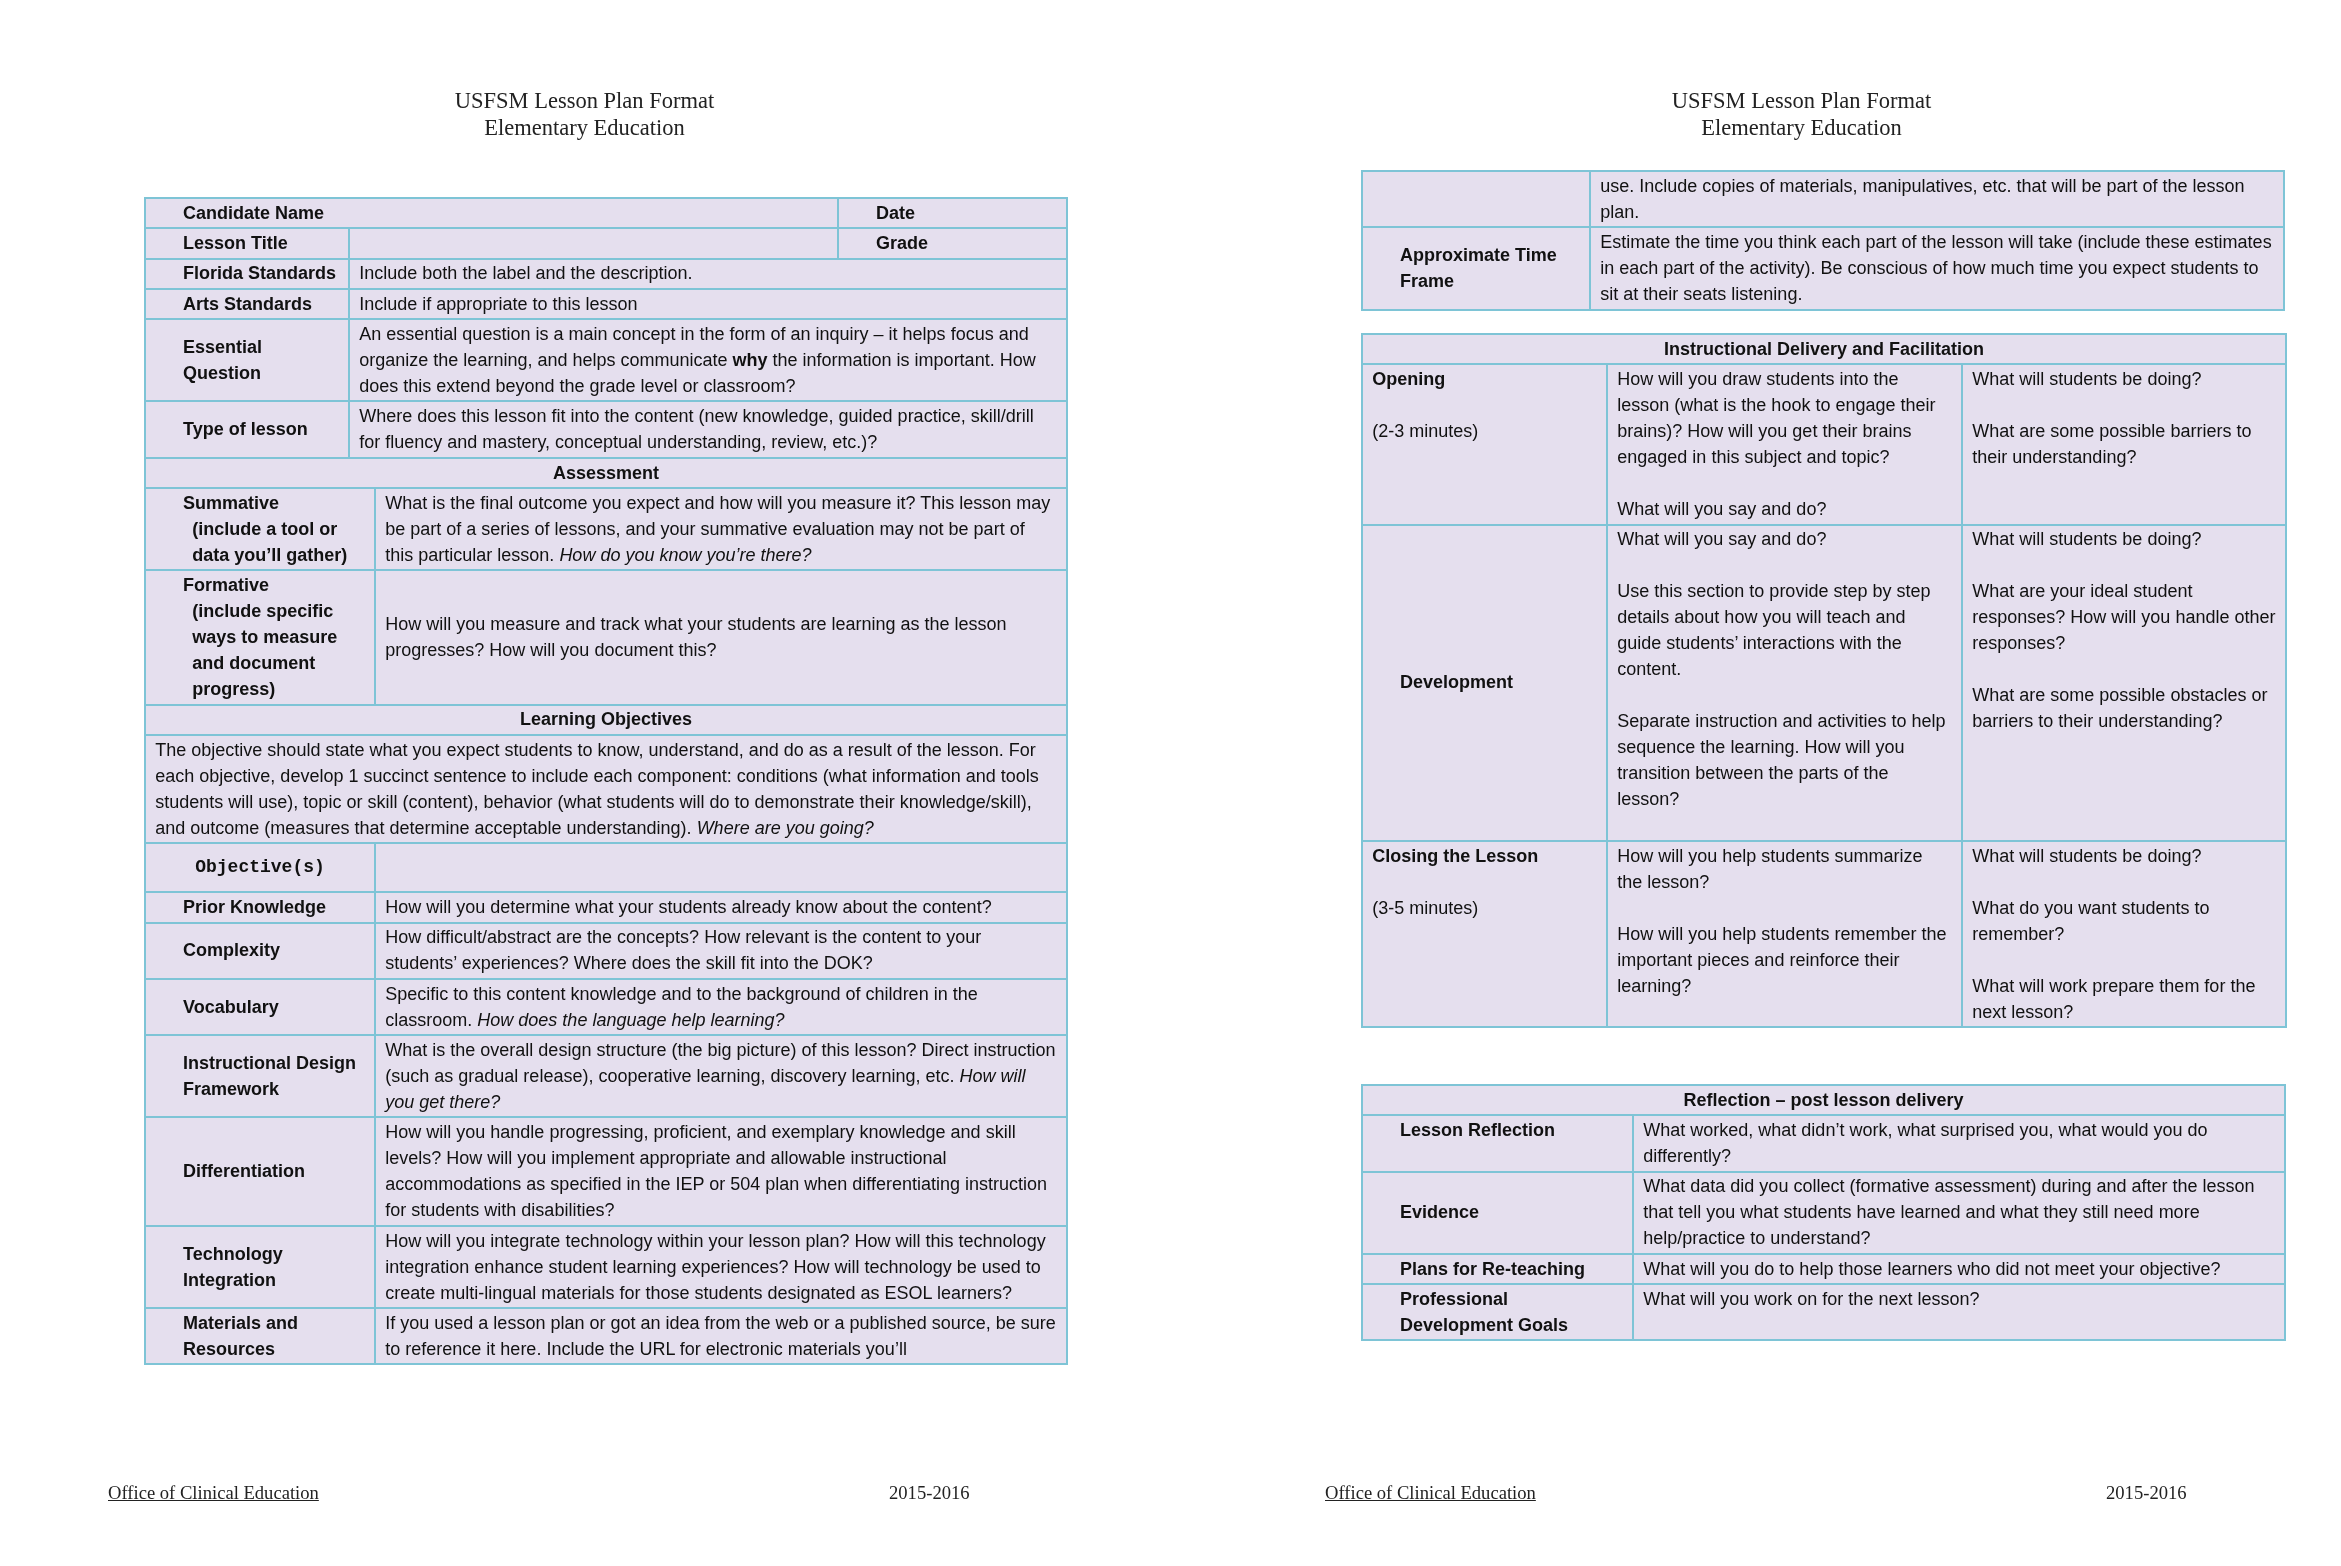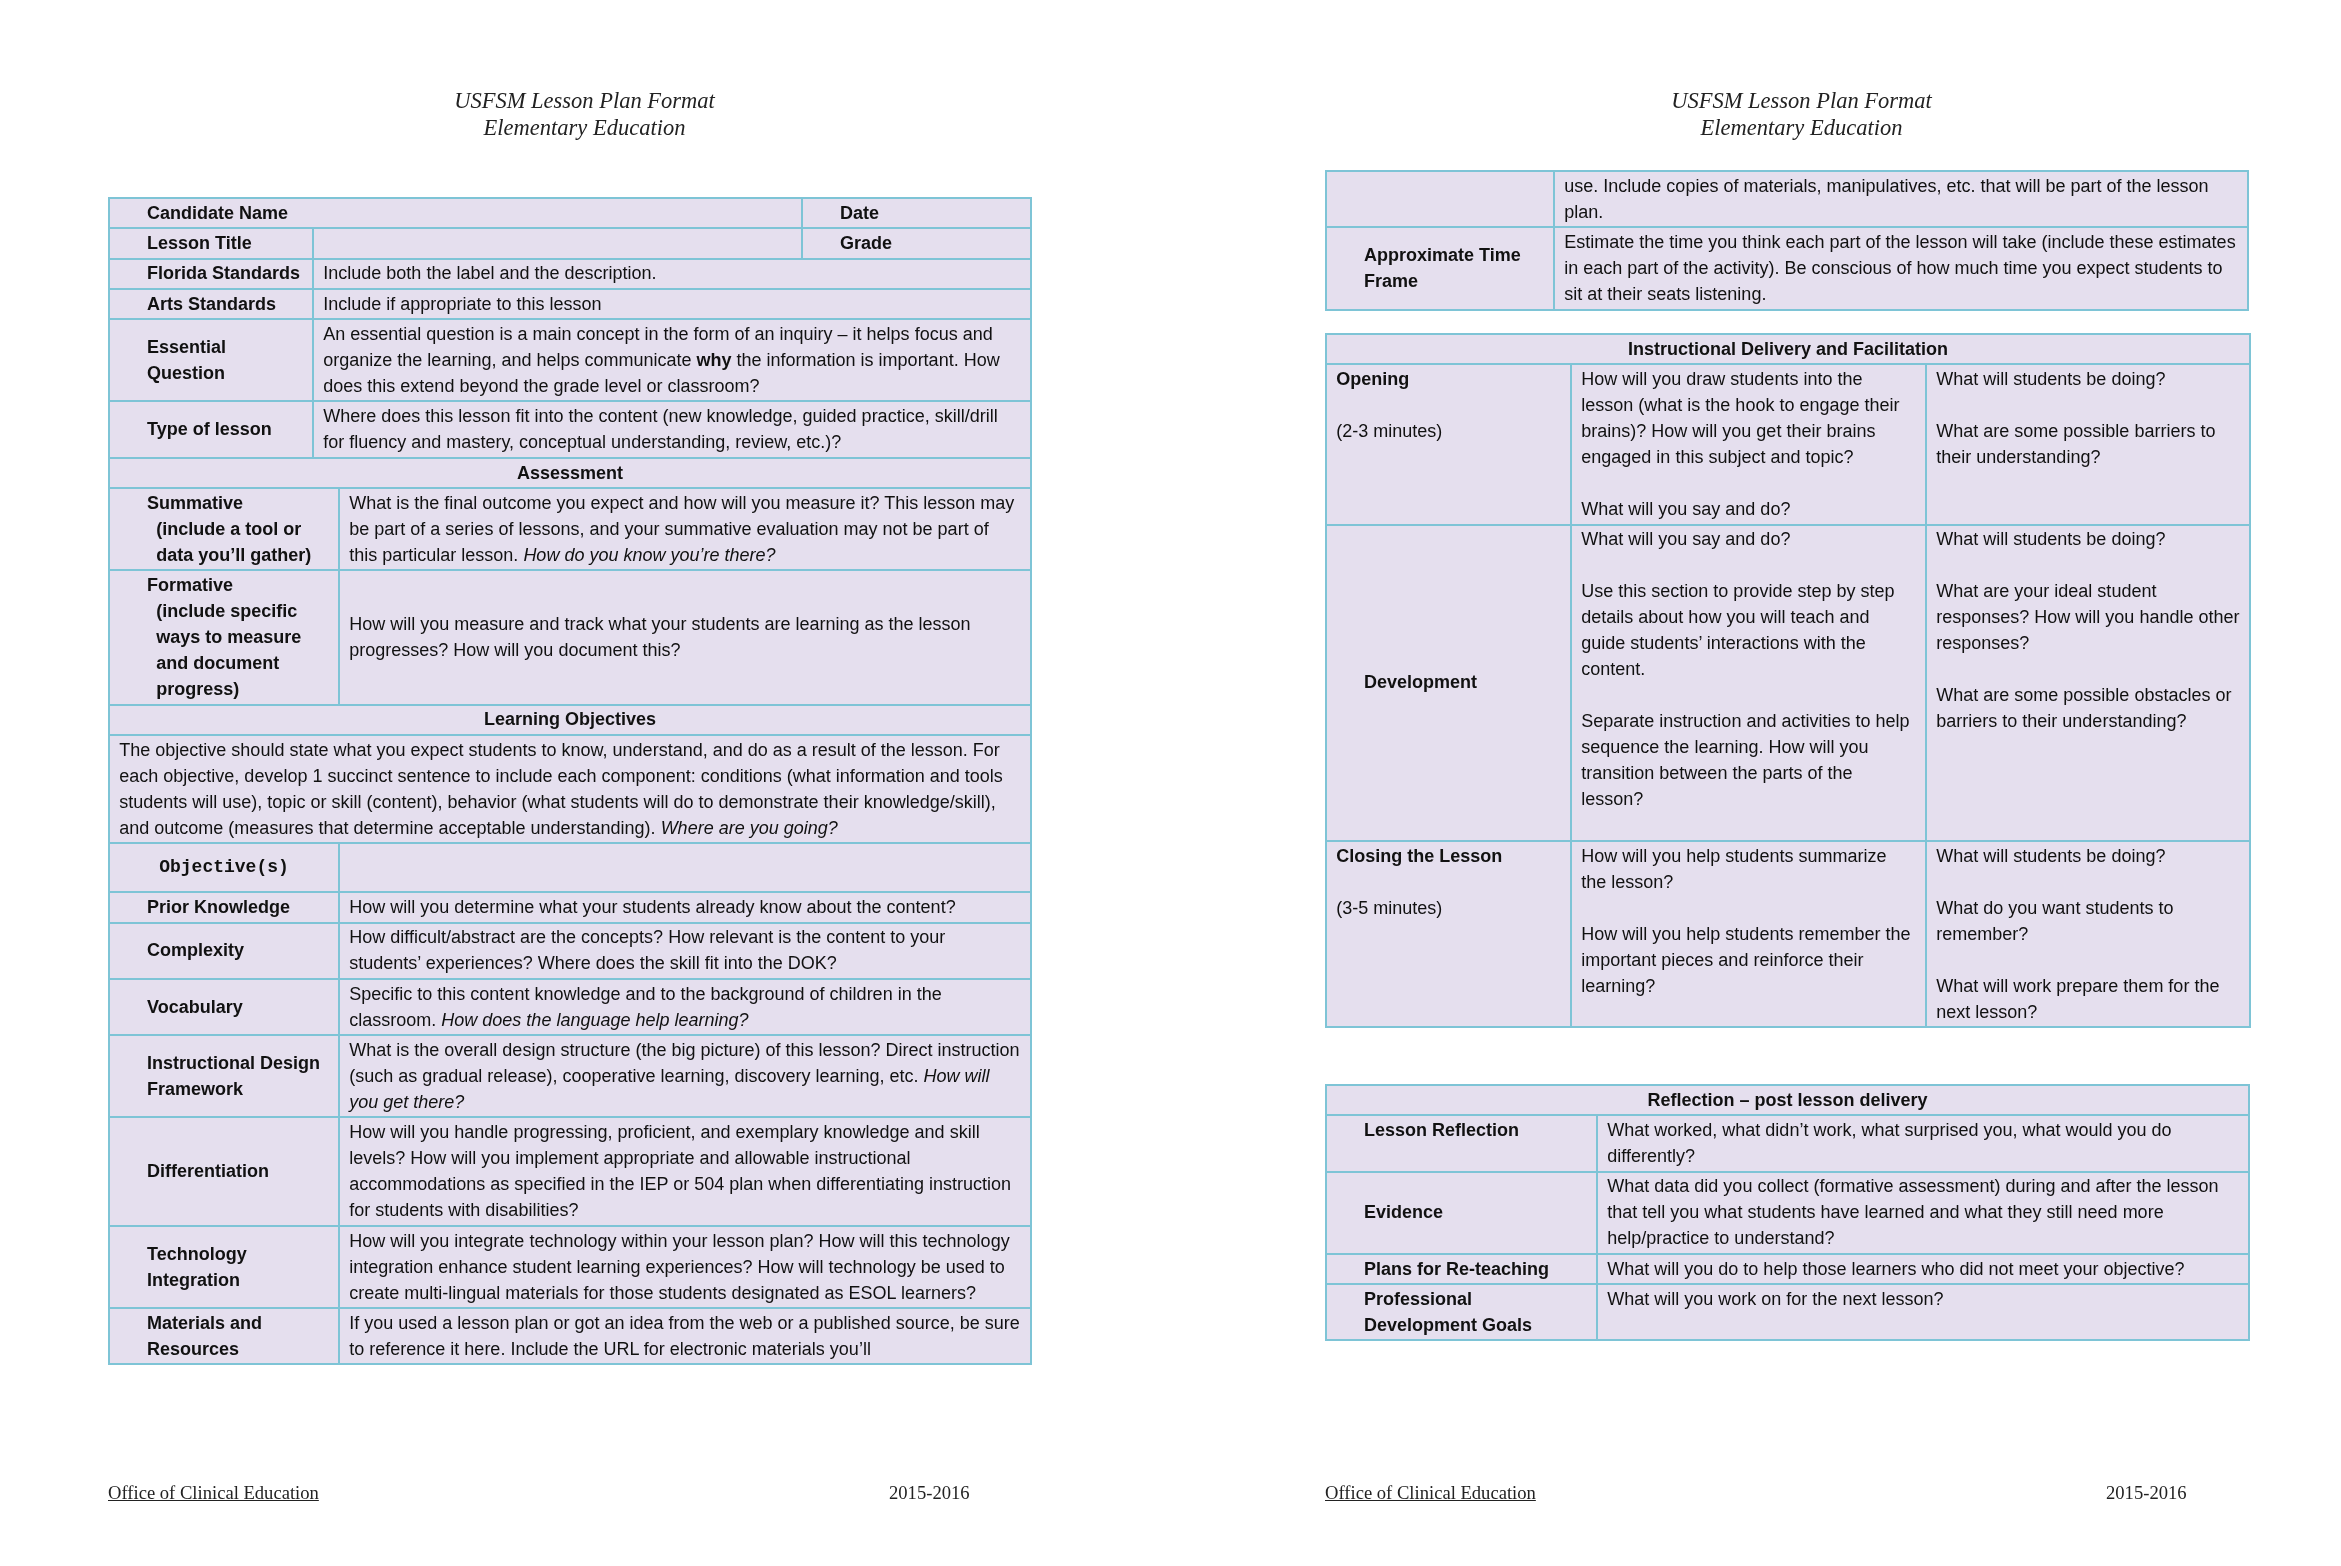--- a/index.html
+++ b/index.html
@@ -2,26 +2,26 @@
 <html style="font-size:12.4px"><head>
   <meta charset="utf-8">
   <style>
     html, body { margin: 0; padding: 0; background: #ffffff; }
     body { width: 2342px; height: 1566px; position: relative; overflow: hidden;
            font-family: "Liberation Sans", "DejaVu Sans", sans-serif; color: #111; }
     .page { position: absolute; top: 0; width: 1084px; height: 1566px; }
     .page.left { left: 62px; }
     .page.right { left: 1279px; }
     .hdr { position: absolute; top: 87px; left: 0; width: 1045px; text-align: center;
-           font-family: "Liberation Serif", "DejaVu Serif", serif; font-size: 22.5px; line-height: 27px; color: #222; font-style: italic; }
+           font-family: "Liberation Serif", "DejaVu Serif", serif; font-size: 22.5px; line-height: 27px; color: #222; }
     .ftr { position: absolute; top: 1482px; font-family: "Liberation Serif", "DejaVu Serif", serif;
            font-size: 18.6px; color: #222; }
     .ftr.l { left: 46px; text-decoration: underline; }
     .ftr.r { left: 827px; }
-    table { position: absolute; border-collapse: collapse; table-layout: fixed; background: #e5dfee; }
+    table { position: absolute; border-collapse: collapse; table-layout: fixed; background: #e5dfee; margin-left: 36px; }
     td { border: 2.3px solid #7ec4d6; padding: 0.8px 9.3px 1.5px 9.3px; vertical-align: middle;
          font-size: 18px; line-height: 26px; }
     td.lbl { font-weight: bold; padding-left: 37px; }
     td.top { vertical-align: top; }
     td.sec { text-align: center; font-weight: bold; }
     td.objlbl { text-align: center; font-weight: bold; }
     .i { font-style: italic; }
     .b { font-weight: bold; }
     .gap { display: block; height: 26px; }
     .sub { display: block; }

